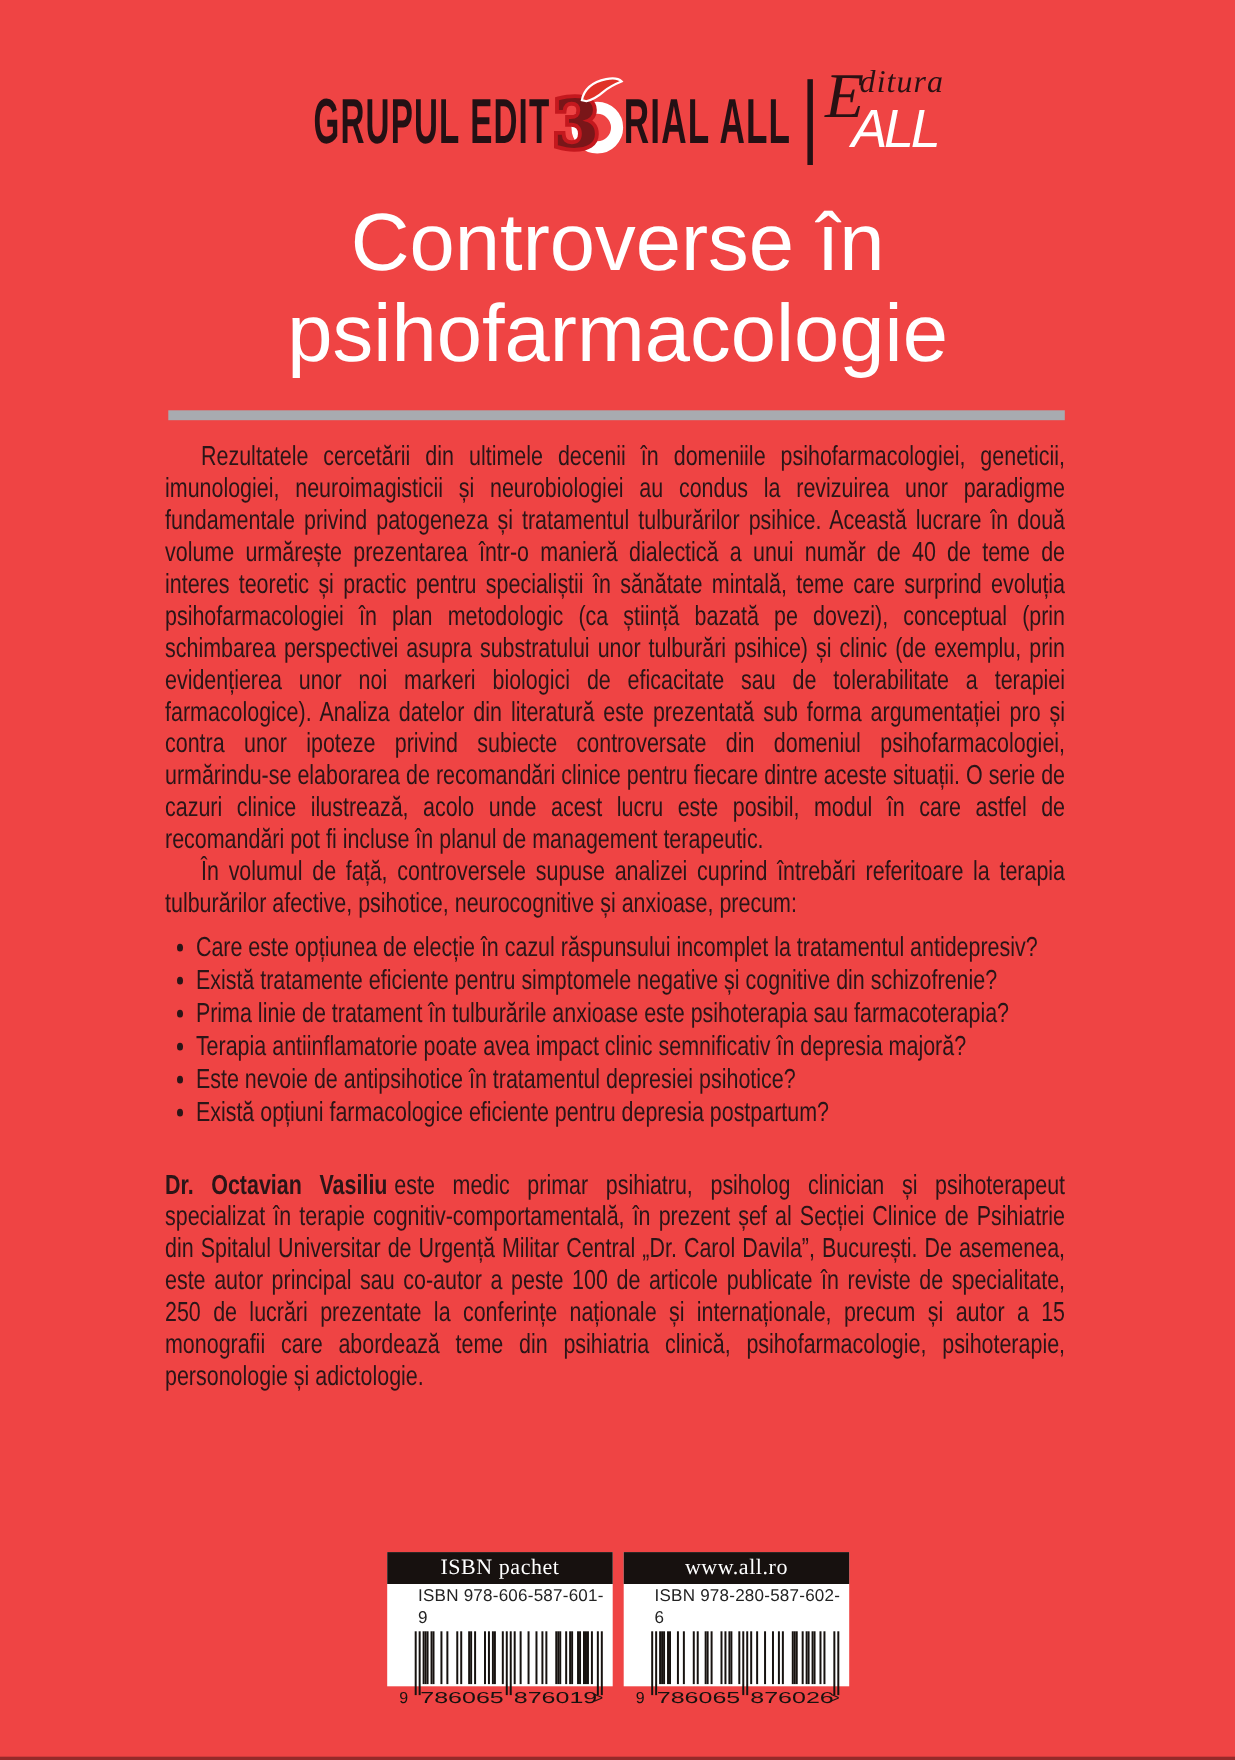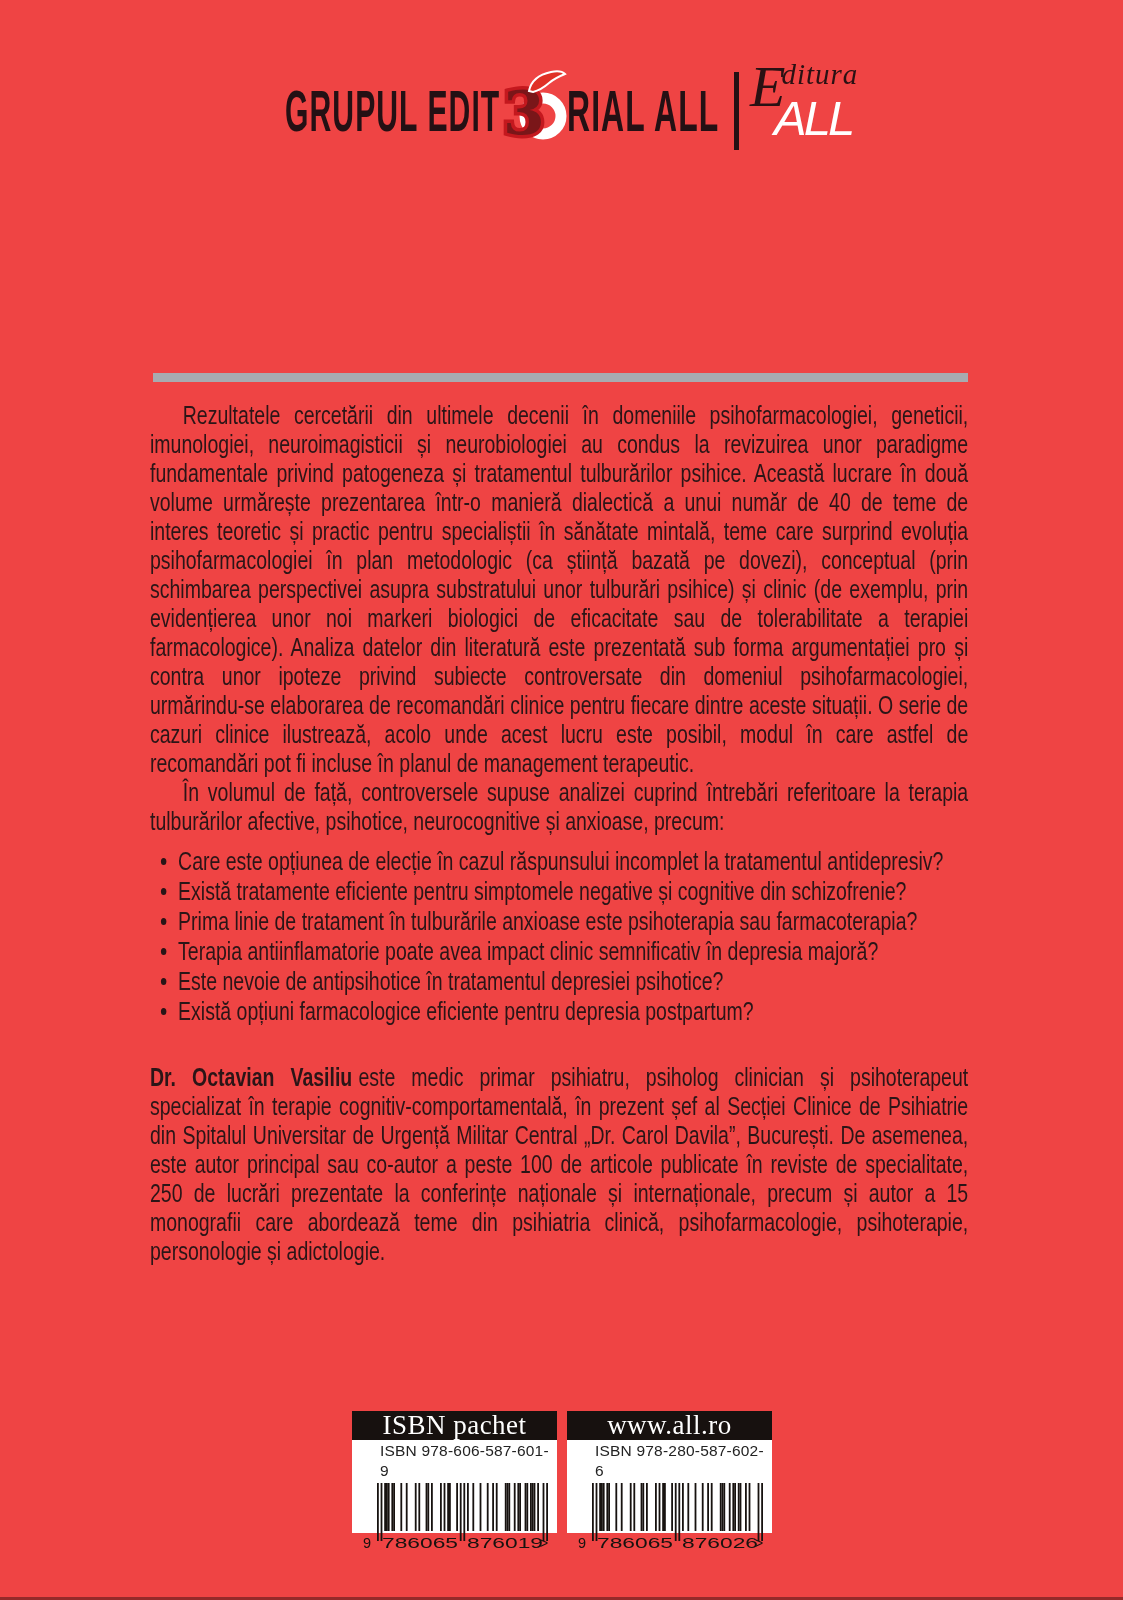--- a/index.html
+++ b/index.html
@@ -54,21 +54,21 @@
   #bio p{margin:0;}
   #bio b{margin-right:8px;}
   
   .barcode{
     position:absolute; top:1411px; width:205px; height:122px; background:#ffffff;
   }
   #barcode-0{left:352px;}
   #barcode-1{left:567px;}
   .barcode .hdr{
     height:29px; background:#17110f; color:#fff; text-align:center;
-    font-family:"Liberation Serif", serif; font-size:27px; line-height:29px; letter-spacing:0.5px;
+    font-family:"Liberation Serif", serif; font-size:20px; line-height:29px; letter-spacing:0.5px;
   }
   .barcode .isbn-line{
     text-align:left; color:#232323; font-size:15.5px; line-height:20px; letter-spacing:0.2px;
     padding-top:1px;
     margin-left:28px;
   }
   .barcode svg{display:block; margin:0 auto;}
   .bottom-edge{position:absolute; left:0; bottom:0; width:100%; height:3px; background:rgba(40,10,10,0.45);}
 </style>
 </head>
@@ -91,20 +91,24 @@
     <span class="banner-text" id="banner-right">RIAL ALL</span>
 
     <div class="banner-divider"></div>
 
     <div class="editura-logo">
       <span class="editura-script"><span class="cap">E</span><span class="rest">ditura</span></span>
       <span class="all-wordmark">ALL</span>
     </div>
   </div>
 
+  <div class="title">
+    <div>Controverse în</div>
+    <div>psihofarmacologie</div>
+  </div>
 
   <div class="rule"></div>
 
   <div class="cond" id="description">
     <p>Rezultatele cercetării din ultimele decenii în domeniile psihofarmacologiei, geneticii, imunologiei, neuroimagisticii și neurobiologiei au condus la revizuirea unor paradigme fundamentale privind patogeneza și tratamentul tulburărilor psihice. Această lucrare în două volume urmărește prezentarea într-o manieră dialectică a unui număr de 40 de teme de interes teoretic și practic pentru specialiștii în sănătate mintală, teme care surprind evoluția psihofarmacologiei în plan metodologic (ca știință bazată pe dovezi), conceptual (prin schimbarea perspectivei asupra substratului unor tulburări psihice) și clinic (de exemplu, prin evidențierea unor noi markeri biologici de eficacitate sau de tolerabilitate a terapiei farmacologice). Analiza datelor din literatură este prezentată sub forma argumentației pro și contra unor ipoteze privind subiecte controversate din domeniul psihofarmacologiei, urmărindu-se elaborarea de recomandări clinice pentru fiecare dintre aceste situații. O serie de cazuri clinice ilustrează, acolo unde acest lucru este posibil, modul în care astfel de recomandări pot fi incluse în planul de management terapeutic.</p>
     <p>În volumul de față, controversele supuse analizei cuprind întrebări referitoare la terapia tulburărilor afective, psihotice, neurocognitive și anxioase, precum:</p>
     <ul class="bullets">
       <li>Care este opțiunea de elecție în cazul răspunsului incomplet la tratamentul antidepresiv?</li>
       <li>Există tratamente eficiente pentru simptomele negative și cognitive din schizofrenie?</li>
       <li>Prima linie de tratament în tulburările anxioase este psihoterapia sau farmacoterapia?</li>

